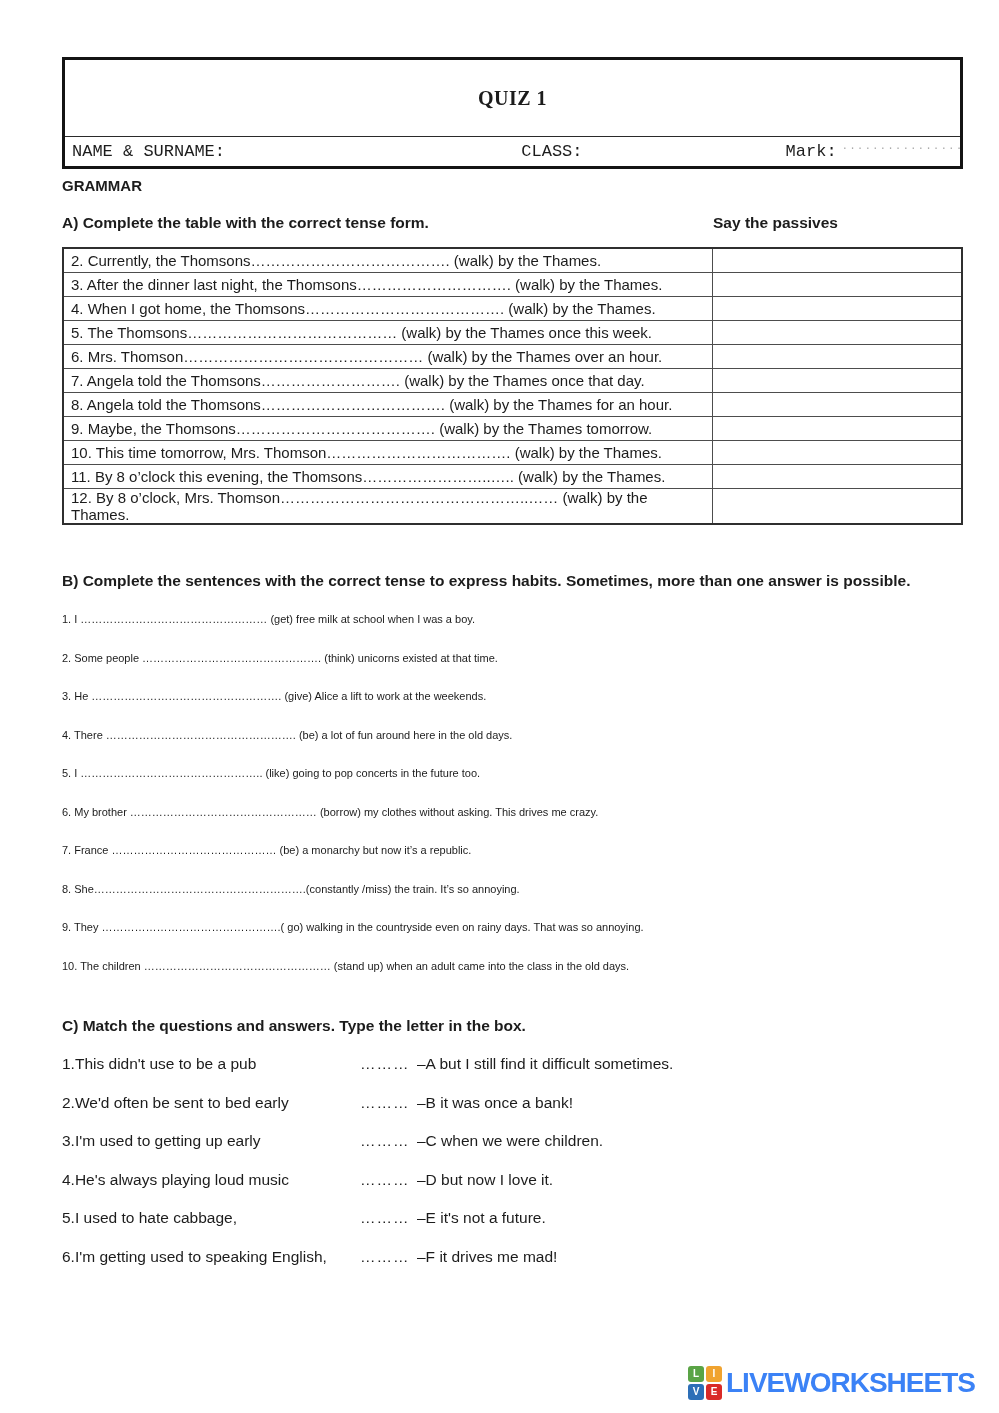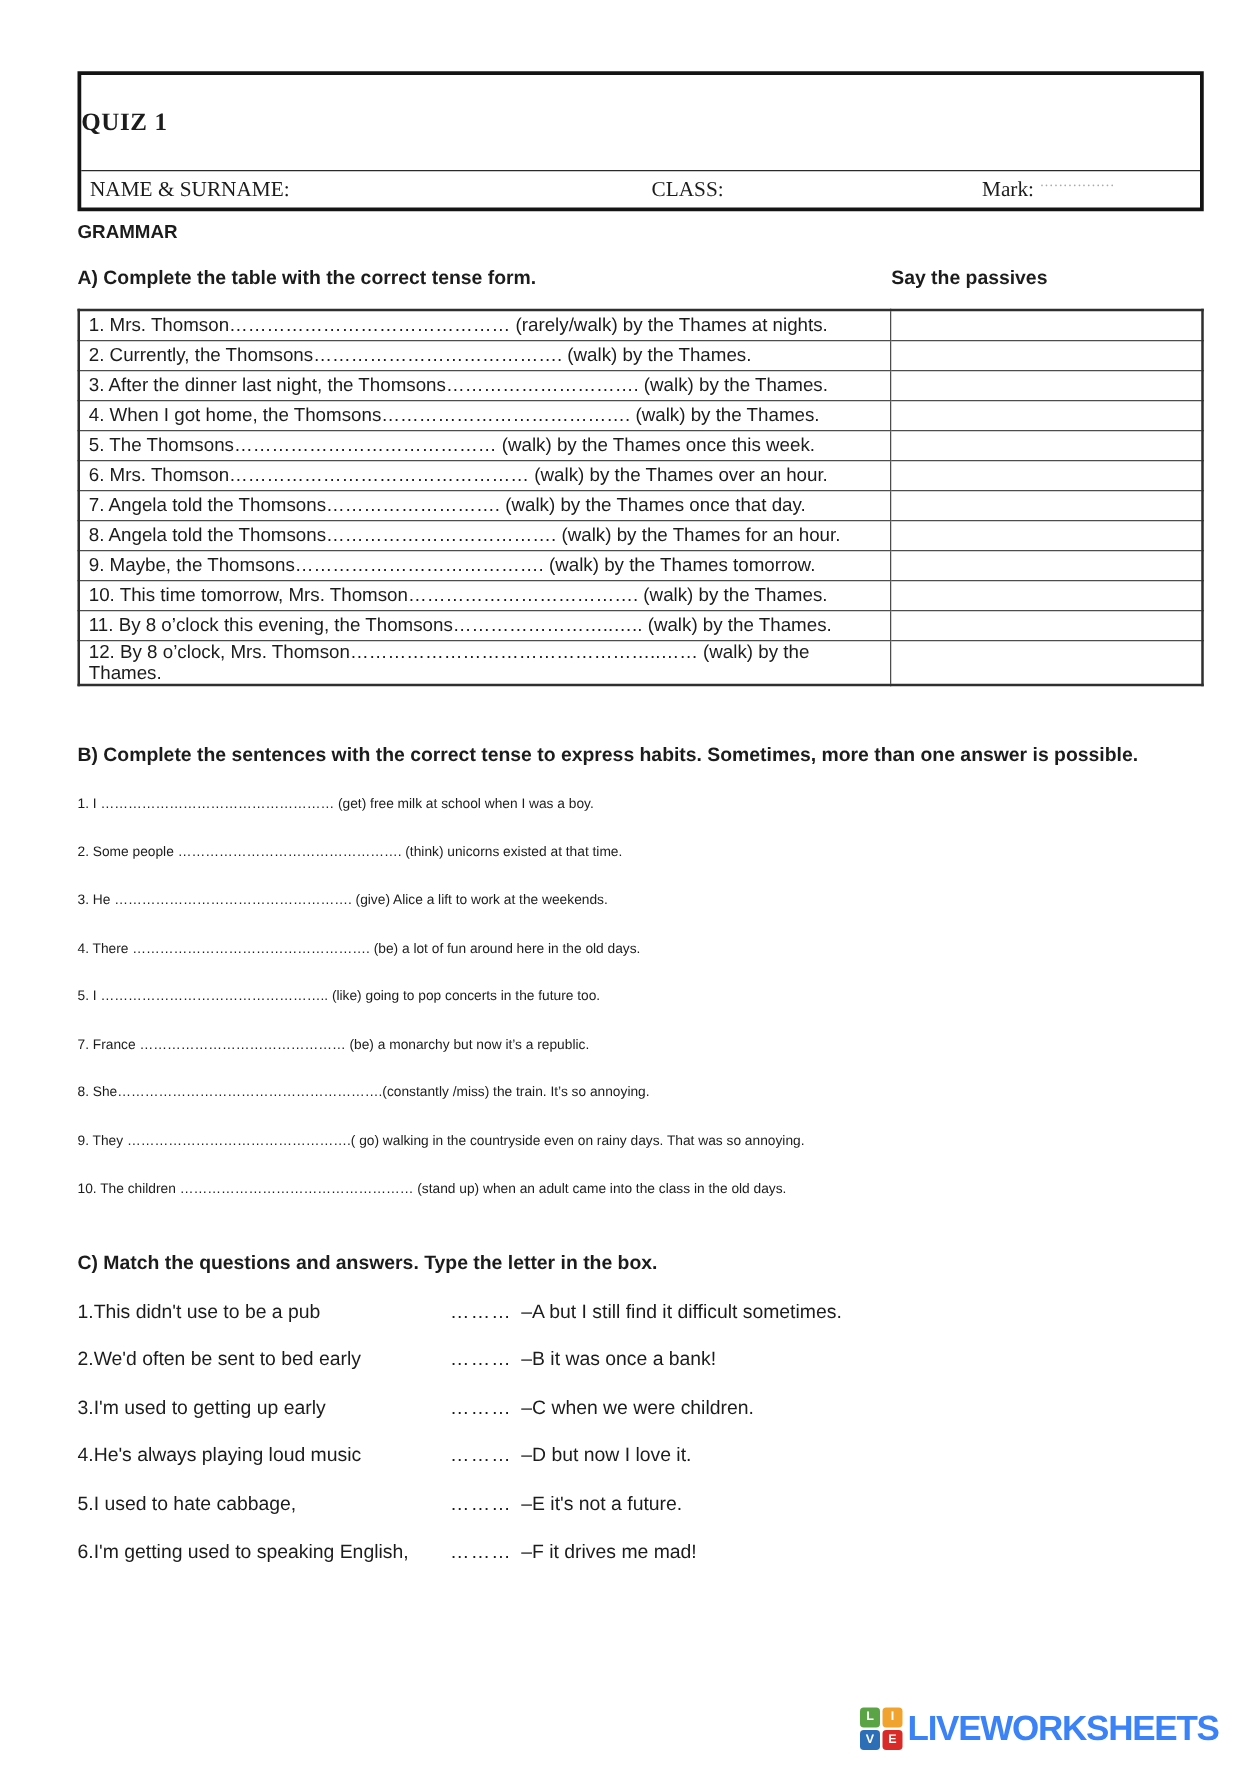--- a/index.html
+++ b/index.html
@@ -2,25 +2,25 @@
 <html><head>
 <meta charset="utf-8">
 <style>
   html,body{margin:0;padding:0;background:#ffffff;}
   .page{position:relative;width:999px;height:1413px;background:#ffffff;
         font-family:"Liberation Sans",sans-serif;color:#1c1c1c;overflow:hidden;}
   .content{margin-left:62px;width:901px;padding-top:57px;}
 
   
   .header-box{border:3px solid #141414;}
-  .quiz-row{height:76px;display:flex;align-items:center;justify-content:flex-start;
+  .quiz-row{height:76px;display:flex;align-items:center;justify-content:center;
             border-bottom:1px solid #2a2a2a;}
   .quiz-title{font-family:"Liberation Serif",serif;font-weight:bold;font-size:20px;letter-spacing:.5px;}
   .name-row{display:flex;align-items:center;height:29px;
-            font-family:Liberation Serif, serif;font-size:17px;padding:0 7px;}
+            font-family:Liberation Mono, monospace;font-size:17px;padding:0 7px;}
   .nr-name{flex:0 0 51%;}
   .nr-class{flex:0 0 30%;}
   .nr-mark{flex:1;display:flex;align-items:flex-start;gap:5px;}
   .mark-dots{color:#aaa;font-size:11px;letter-spacing:1px;position:relative;top:-2px;}
 
   .grammar{font-weight:bold;font-size:15px;margin-top:8px;}
 
   .a-heading-row{position:relative;margin-top:20px;font-weight:bold;font-size:15.5px;display:flex;}
   .a-left{flex:0 0 651px;}
   .a-right{flex:1;}
@@ -74,24 +74,20 @@
     <div class="grammar">GRAMMAR</div>
 
     <div class="a-heading-row">
       <span class="a-left">A) Complete the table with the correct tense form.</span>
       <span class="a-right">Say the passives</span>
     </div>
 
     <table class="passives">
       <tbody>
         <tr>
-            <td class="q">1. Mrs. Thomson……………………………………… (rarely/walk) by the Thames at nights.</td>
-            <td class="ans"></td>
-          </tr>
-        <tr>
             <td class="q">2. Currently, the Thomsons…………………………………. (walk) by the Thames.</td>
             <td class="ans"></td>
           </tr>
         <tr>
             <td class="q">3. After the dinner last night, the Thomsons…………………………. (walk) by the Thames.</td>
             <td class="ans"></td>
           </tr>
         <tr>
             <td class="q">4. When I got home, the Thomsons…………………………………. (walk) by the Thames.</td>
             <td class="ans"></td>
@@ -130,20 +126,21 @@
           </tr>
       </tbody>
     </table>
 
     <div class="b-heading">B) Complete the sentences with the correct tense to express habits. Sometimes, more than one answer is possible.</div>
     <p class="b-item">1. I …………………………………………… (get) free milk at school when I was a boy.</p>
     <p class="b-item">2. Some people ………………………………………….  (think) unicorns existed at that time.</p>
     <p class="b-item">3. He ……………………………………………. (give) Alice a lift to work at the weekends.</p>
     <p class="b-item">4. There ……………………………………………. (be) a lot of fun around here in the old days.</p>
     <p class="b-item">5. I ………………………………………….. (like) going to pop concerts in the future too.</p>
+    <p class="b-item">6. My brother …………………………………………… (borrow) my clothes without asking. This drives me crazy.</p>
     <p class="b-item">7. France ……………………………………… (be) a monarchy but now it’s a republic.</p>
     <p class="b-item">8. She………………………………………………….(constantly /miss) the train. It’s so annoying.</p>
     <p class="b-item">9. They ………………………………………….( go) walking in the countryside even on rainy days. That was so annoying.</p>
     <p class="b-item">10. The children …………………………………………… (stand up) when an adult came into the class in the old days.</p>
 
     <div class="c-heading">C) Match the questions and answers. Type the letter in the box.</div>
 
     <div class="match-row">
       <span class="match-q">1.This didn't use to be a pub</span>
       <span class="match-dots">………</span>

